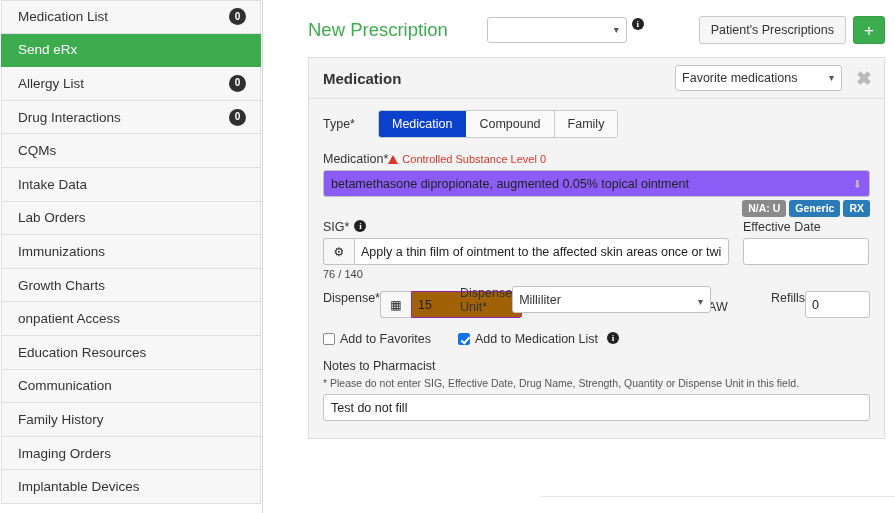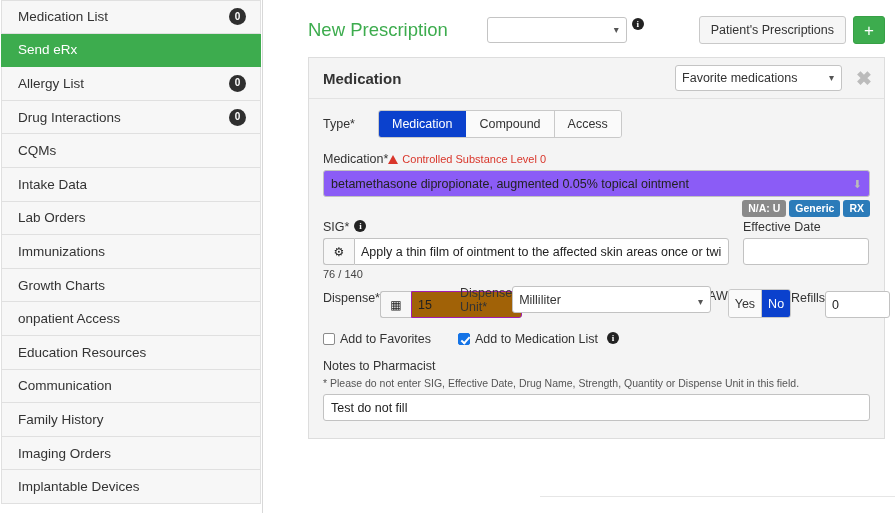--- a/index.html
+++ b/index.html
@@ -434,21 +434,21 @@
       </div>
 
       <div class="card-body">
 
         
         <div class="row type-row">
           <span class="lbl">Type*</span>
           <span class="seg" id="type-seg">
               <button class="sel">Medication</button>
               <button class="">Compound</button>
-              <button class="">Access</button>
+              <button class="">Family</button>
             </span>
         </div>
 
         
         <div class="label-row">
           <span class="lbl">Medication*</span>
           <span class="warn">
             <span class="warn-tri"></span>
             <span>Controlled Substance Level 0</span>
           </span>
@@ -501,24 +501,20 @@
             <span class="select-wrap">
               <select class="unit-select">
                 <option>Milliliter</option>
               </select>
               <span class="caret">▾</span>
             </span>
           </div>
 
           <div class="fg" style="width:92px;">
             <span class="lbl">DAW</span>
-            <span class="daw-seg" id="daw-seg">
-                <button class="">Yes</button>
-                <button class="sel">No</button>
-              </span>
           </div>
 
           <div class="fg">
             <span class="lbl">Refills</span>
             <input class="refill-input" type="text" value="0" style="">
           </div>
         </div>
 
         
         <div class="chk-row" id="chk-row">

